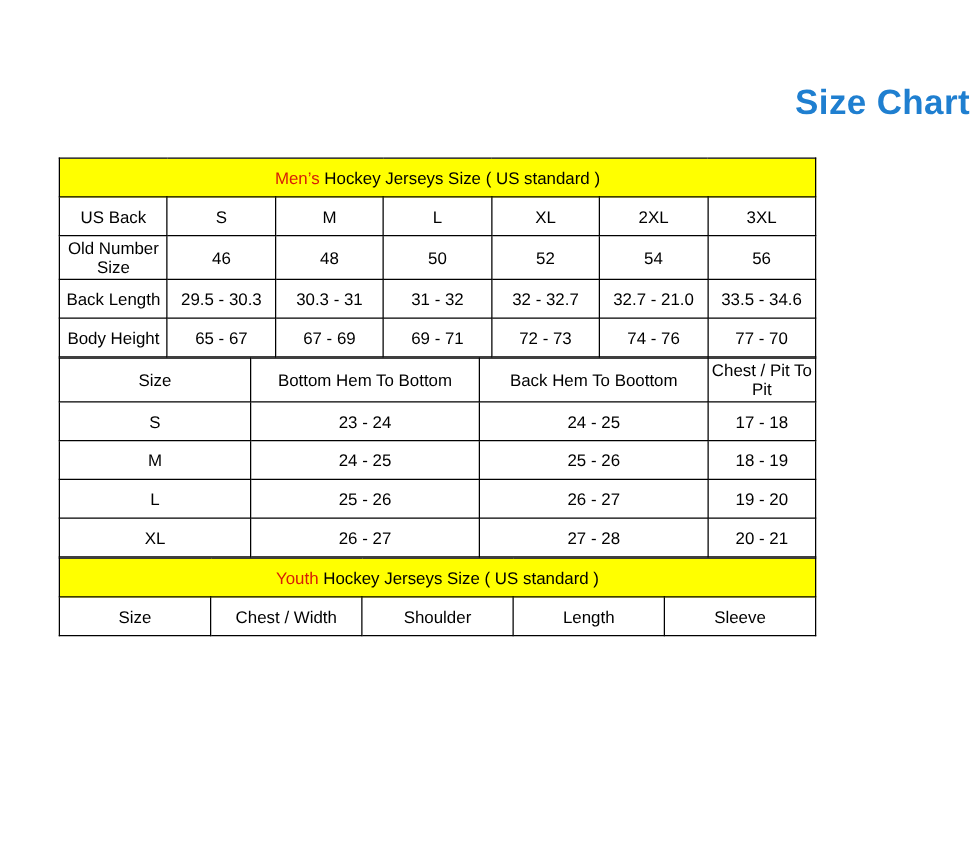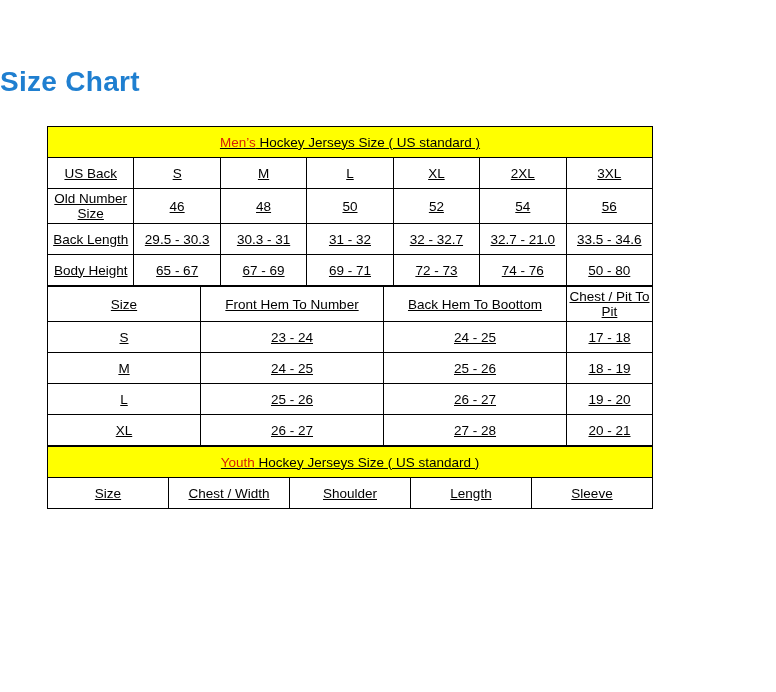--- a/index.html
+++ b/index.html
@@ -15,39 +15,38 @@
     position: relative;
     overflow: hidden;
   }
   .page {
     width: 776px;
     height: 692px;
     box-sizing: border-box;
     padding: 0;
   }
   .title {
-    text-align: left;
+    text-align: right;
     color: #1f7fd0;
     font-size: 28px;
     font-weight: bold;
     letter-spacing: 0.3px;
     margin: 0;
     padding-top: 68px;
     line-height: 1;
   }
   .tables-wrap {
     margin: 0 auto;
     width: 682px;
     padding-top: 30px;
   }
   table.size-table {
     border-collapse: collapse;
     width: 606px;
     table-layout: fixed;
-    text-decoration: underline;
   }
   table.size-table td, table.size-table th {
     border: 1px solid #000000;
     text-align: center;
     vertical-align: middle;
     font-size: 13.5px;
     height: 26px;
     padding: 2px 2px;
     font-weight: normal;
   }
@@ -111,30 +110,30 @@
         <td>32.7 - 21.0</td>
         <td>33.5 - 34.6</td>
       </tr>
       <tr>
         <td class="rowlabel">Body Height</td>
         <td>65 - 67</td>
         <td>67 - 69</td>
         <td>69 - 71</td>
         <td>72 - 73</td>
         <td>74 - 76</td>
-        <td>50 - 80</td>
+        <td>77 - 70</td>
       </tr>
     </tbody>
       </table>
 
     <table class="size-table">
       <tbody>
       <tr class="hdr">
         <td style="width:148px">Size</td>
-        <td style="width:178px">Front Hem To Number</td>
+        <td style="width:178px">Bottom Hem To Bottom</td>
         <td style="width:178px">Back Hem To Boottom</td>
         <td>Chest / Pit To Pit</td>
       </tr>
       <tr>
         <td class="bold-cell">S</td>
         <td>23 - 24</td>
         <td>24 - 25</td>
         <td>17 - 18</td>
       </tr>
       <tr>

